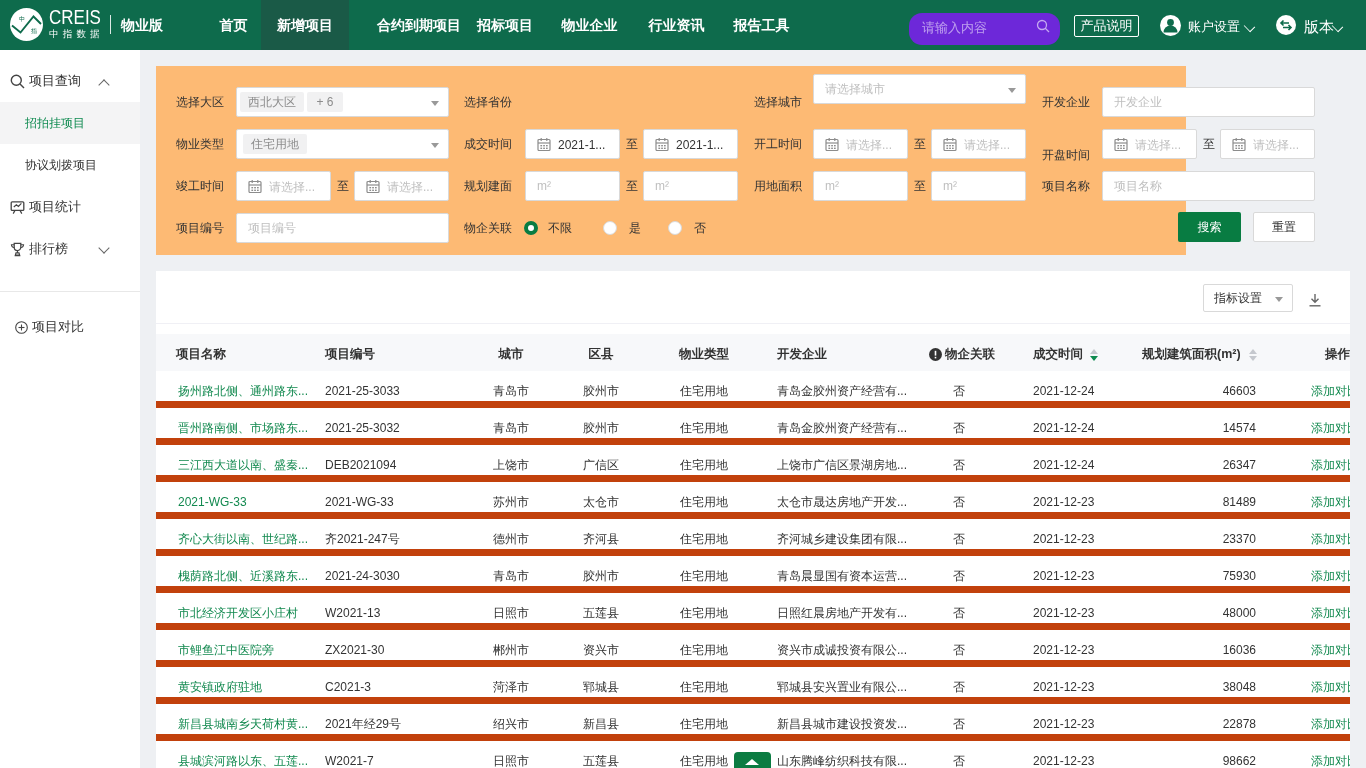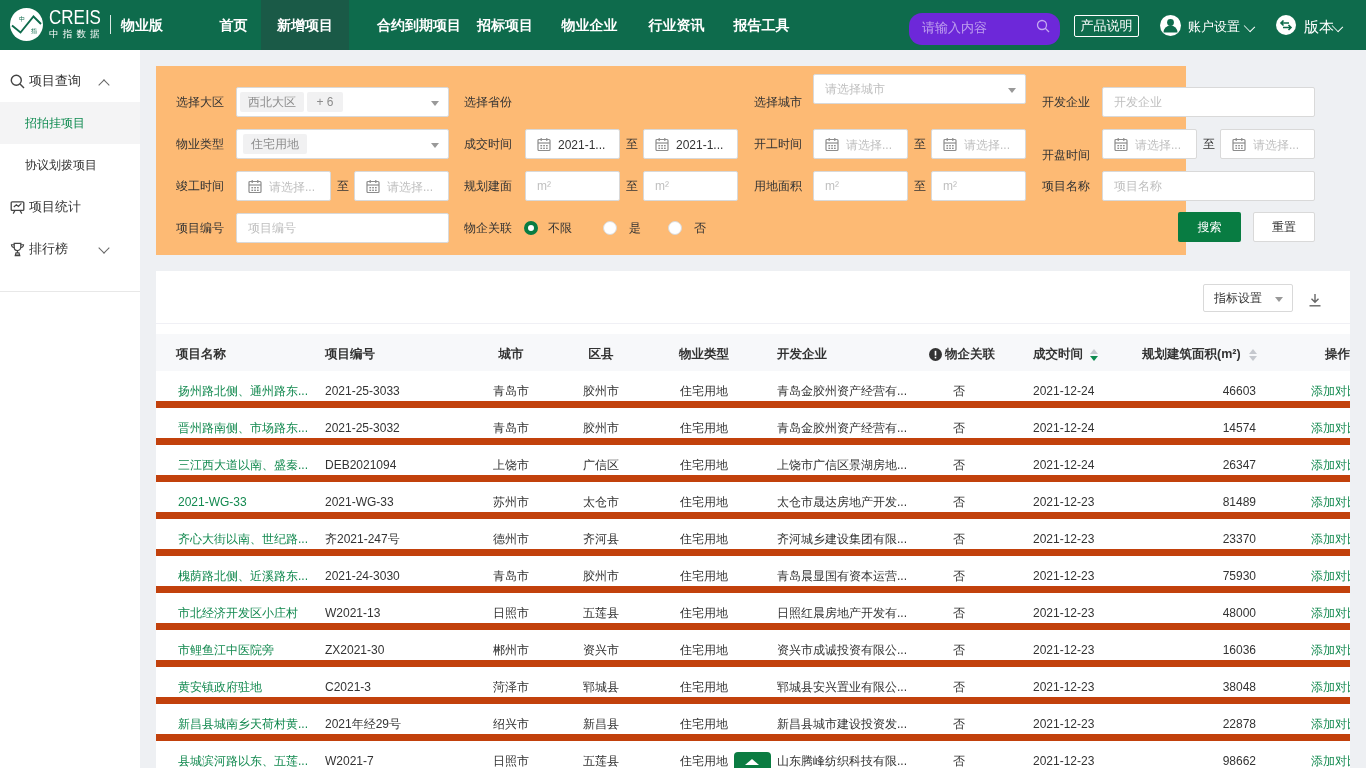--- a/index.html
+++ b/index.html
@@ -147,20 +147,28 @@
   <div class="mitem" style="top:178px;">
     <svg class="micon" width="15" height="15" viewBox="0 0 15 15">
         <path d="M4.2 1.3 h6.6 v4 a3.3 3.3 0 0 1 -6.6 0 z" fill="none" stroke="#444" stroke-width="1.25"></path>
         <path d="M4.2 2.8 H1.4 a2.6 2.6 0 0 0 2.9 2.6 M10.8 2.8 h2.8 a2.6 2.6 0 0 1 -2.9 2.6" fill="none" stroke="#444" stroke-width="1.05"></path>
         <path d="M7.5 8.8 v2 M4.6 13.7 h5.8 M6 10.8 h3 l0.6 2.2 h-4.2 z" fill="none" stroke="#444" stroke-width="1.15"></path>
       </svg>
     <span class="txt">排行榜</span>
     <i class="chev down"></i>
   </div>
   <div style="position:absolute;left:0;top:241px;width:140px;height:1px;background:#E8E8E8;"></div>
+  <div class="mitem" style="top:256px;">
+    <svg class="micon" style="left:15px;top:15px;" width="13" height="13" viewBox="0 0 13 13">
+        <circle cx="6.5" cy="6.5" r="5.8" fill="none" stroke="#444" stroke-width="1.1"></circle>
+        <line x1="3.5" y1="6.5" x2="9.5" y2="6.5" stroke="#444" stroke-width="1.1"></line>
+        <line x1="6.5" y1="3.5" x2="6.5" y2="9.5" stroke="#444" stroke-width="1.1"></line>
+      </svg>
+    <span class="txt" style="left:32px;">项目对比</span>
+  </div>
 </div>
 
 <div id="fcard">
 
   <div class="flabel" style="left:20px;top:21px;">选择大区</div>
   <div class="fbox" style="left:80px;top:21px;width:213px;">
     <span class="tag" style="left:3px;width:64px;">西北大区</span>
     <span class="tag" style="left:70px;width:36px;">+ 6</span>
     <i class="caret"></i>
   </div>

